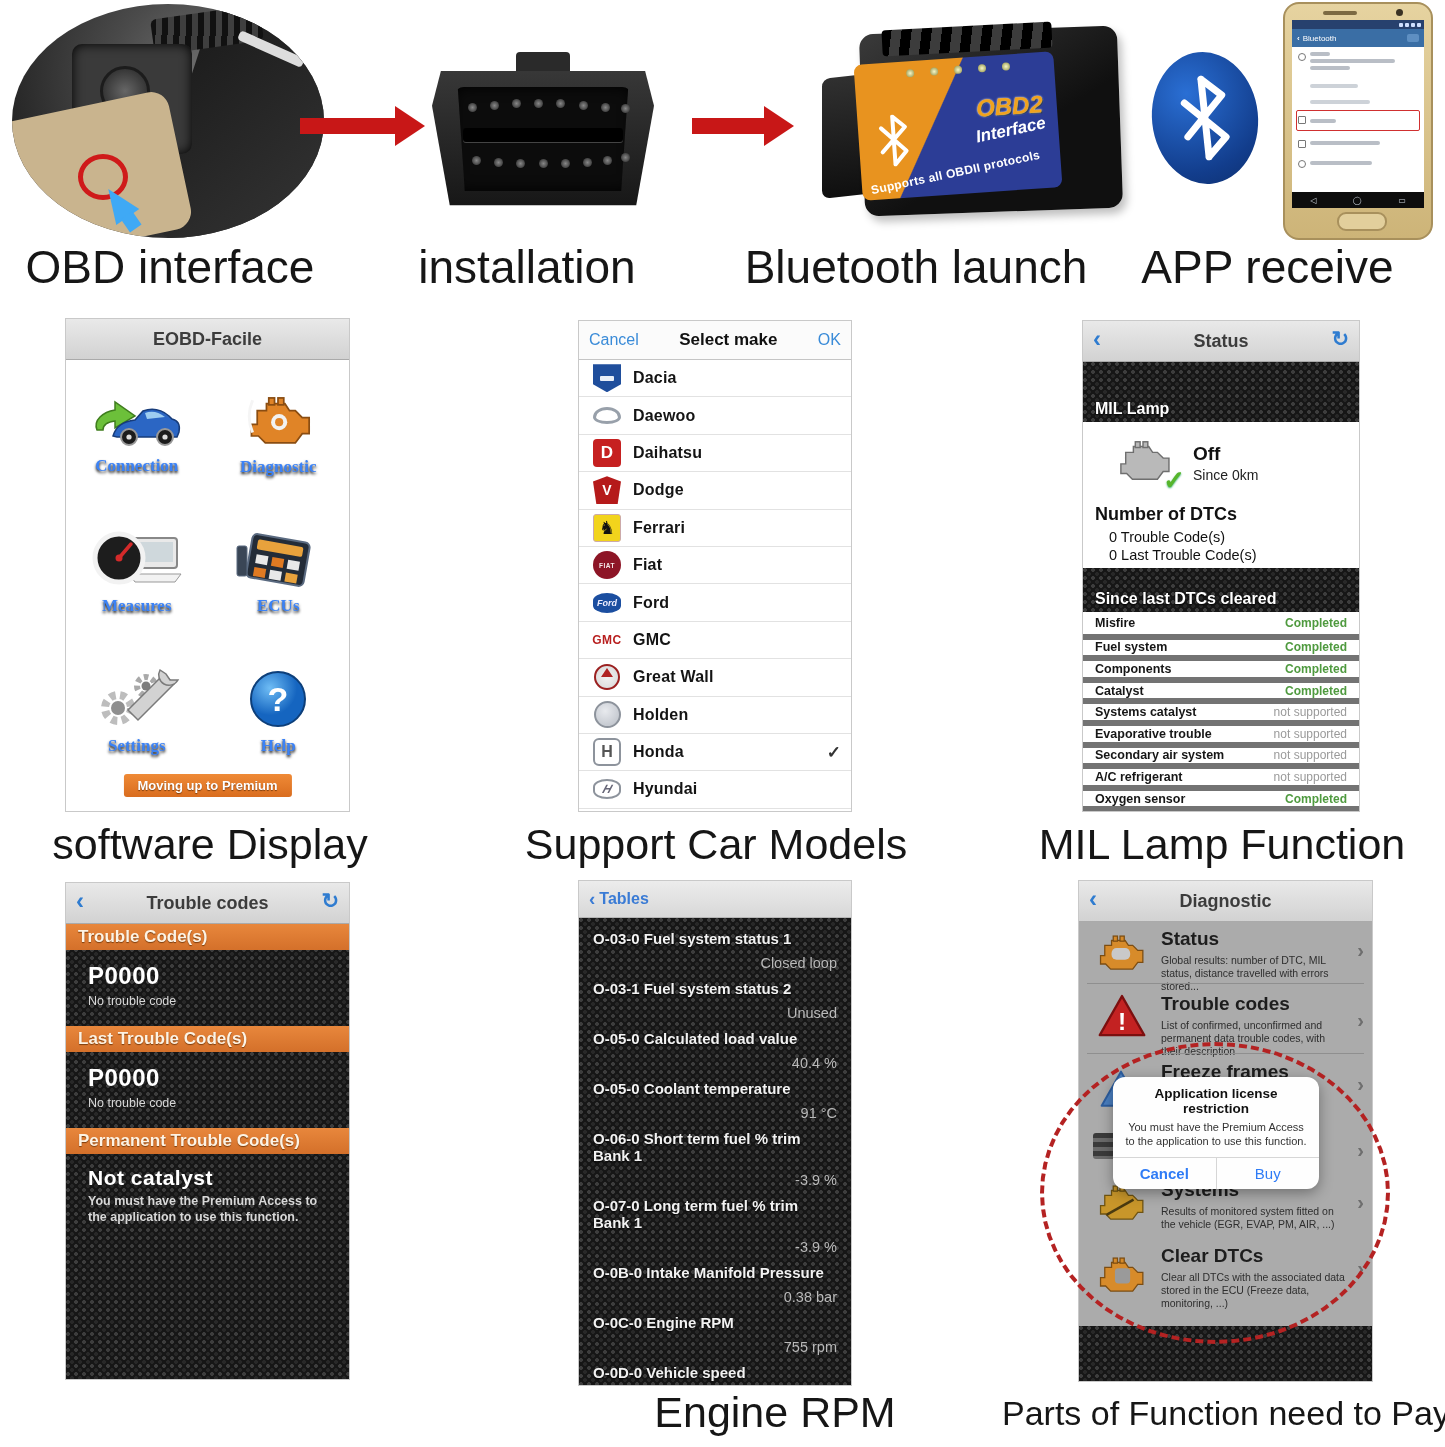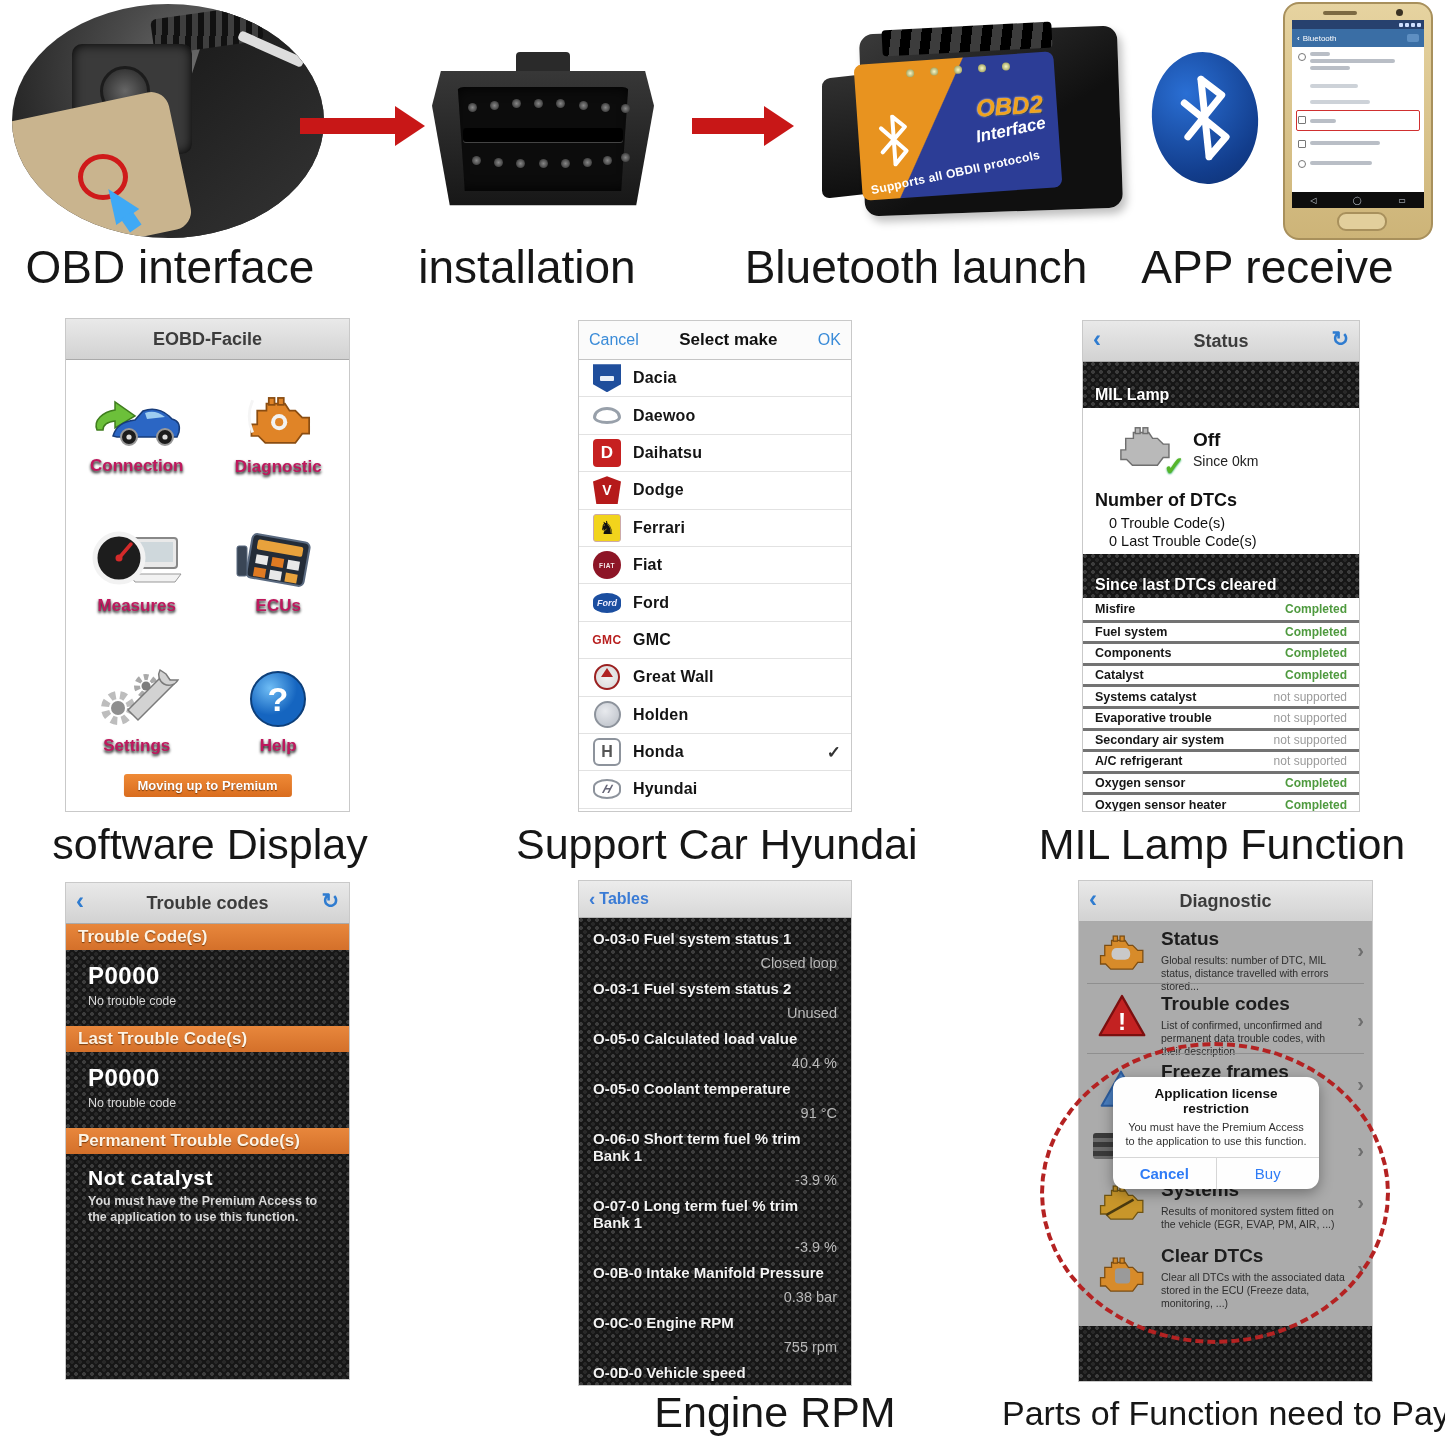--- a/index.html
+++ b/index.html
@@ -87,21 +87,21 @@
   #phone .row{position:relative;padding:5px 6px 4px 18px;}
   #phone .redbox{position:absolute;left:4px;right:4px;top:0;bottom:0;border:1.5px solid #d03030;border-radius:2px;}
   #phone .dot{position:absolute;left:6px;top:6px;width:6px;height:6px;border:1px solid #777;border-radius:1px;}
   #phone .nav{position:absolute;left:7px;right:7px;bottom:30px;height:16px;background:#0d0d0d;display:flex;align-items:center;justify-content:space-around;color:#cfd6df;font-size:8px;}
   #phone .pill{position:absolute;left:52px;bottom:7px;width:46px;height:15px;border:2px solid #a8905c;border-radius:9px;background:#e2cf9c;}
 
   
   #p1{left:65px;top:318px;width:285px;height:494px;}
   #p1 .grid{display:grid;grid-template-columns:1fr 1fr;grid-auto-rows:139px;padding-top:4px;}
   #p1 .mi{display:flex;flex-direction:column;align-items:center;justify-content:center;gap:6px;cursor:pointer;}
-  #p1 .mi span{color:#be185d;font-weight:bold;font-size:17px;text-shadow:0 2px 3px #000;}
+  #p1 .mi span{color:#3b82f6;font-weight:bold;font-size:17px;text-shadow:0 2px 3px #000;font-family:Liberation Serif, serif;}
   #p1 .banner{position:absolute;left:50%;transform:translateX(-50%);bottom:14px;background:linear-gradient(#ef8a36,#d96d1f);
       color:#fff;font-weight:bold;font-size:13px;padding:4px 14px;border-radius:3px;text-shadow:0 1px 1px #7a3c0d;white-space:nowrap;cursor:pointer;}
 
   
   #p2{left:578px;top:320px;width:274px;height:492px;}
   #p2 .hdr{height:38px;display:flex;align-items:center;justify-content:space-between;padding:0 10px;border-bottom:1px solid #c5c5c5;background:#fbfbfb;}
   #p2 .hdr .lnk{color:#3a8bd8;font-size:16px;cursor:pointer;}
   #p2 .hdr .ttl{font-weight:bold;font-size:17px;color:#111;}
   #p2 .mrow{display:flex;align-items:center;gap:12px;height:36.4px;padding:0 10px 0 14px;border-bottom:1px solid #e2e2e2;cursor:pointer;}
   #p2 .mrow b{font-size:16px;color:#141414;letter-spacing:.2px;}
@@ -129,21 +129,21 @@
   .logo.hyundai{border:2.5px solid #8d939c;border-radius:50%/40%;height:20px;}
   .logo.hyundai::after{content:"H";color:#667;font-weight:800;font-style:italic;font-size:12px;transform:skewX(-18deg);}
 
   
   #p3{left:1082px;top:320px;width:278px;height:492px;}
   #p3 .milcard{display:flex;align-items:center;gap:16px;padding:14px 0 6px 26px;}
   #p3 .miltxt b{font-size:19px;}
   #p3 .miltxt div{font-size:14px;color:#222;margin-top:2px;}
   #p3 .dtch{font-weight:bold;font-size:18px;padding:8px 0 2px 12px;}
   #p3 .dtcl{font-size:14.5px;padding:2px 0 0 26px;color:#111;}
-  #p3 .crow{display:flex;justify-content:space-between;align-items:center;height:21.6px;padding:0 12px;border-top:3px solid #737373;box-sizing:border-box;}
+  #p3 .crow{display:flex;justify-content:space-between;align-items:center;height:21.6px;padding:0 12px;border-top:6px solid #737373;box-sizing:border-box;}
   #p3 .crow b{font-size:12.5px;color:#161616;}
   #p3 .crow .ok{color:#4f9a3f;font-size:12px;font-weight:bold;}
   #p3 .crow .ns{color:#9a9a9a;font-size:12px;}
   .engsmall{position:relative;}
   .gcheck{position:absolute;right:-8px;bottom:-6px;color:#57b52a;font-size:26px;font-weight:800;text-shadow:0 1px 2px #2a5;}
 
   
   #p4{left:65px;top:882px;width:285px;height:498px;display:flex;flex-direction:column;}
   #p4 .bodyy{flex:1;display:flex;flex-direction:column;}
   #p4 .code{color:#fff;font-size:24px;font-weight:bold;padding:12px 0 0 22px;letter-spacing:.5px;}
@@ -438,29 +438,29 @@
         <span class="logo honda"></span>
         <b>Honda</b>
         <span class="check">✓</span>
       </div>
     <div class="mrow">
         <span class="logo hyundai"></span>
         <b>Hyundai</b>
       </div>
     <div class="mrow" style="border-bottom:none"></div>
   </div>
-  <div class="caption mid" style="left:516px;top:820px;width:400px;">Support Car Hyundai</div>
+  <div class="caption mid" style="left:516px;top:820px;width:400px;">Support Car Models</div>
 
   <div class="panel" id="p3">
     <div class="phead">
       <span class="backchev">‹</span>
       <span>Status</span>
       <span class="refresh">↻</span>
     </div>
-    <div class="band carbon" style="height:46px">MIL Lamp</div>
+    <div class="band carbon" style="height:60px">MIL Lamp</div>
     <div style="height:146px;background:#fff;">
       <div class="milcard">
         <span class="engsmall">
           <svg width="68" height="50" viewBox="0 0 64 52">
               <use href="#engine-shape" fill="#b9b9b9" stroke="#6f6f6f" stroke-width="1.5"></use>
             </svg>
           <span class="gcheck">✓</span>
         </span>
         <span class="miltxt">
           <b>Off</b>

